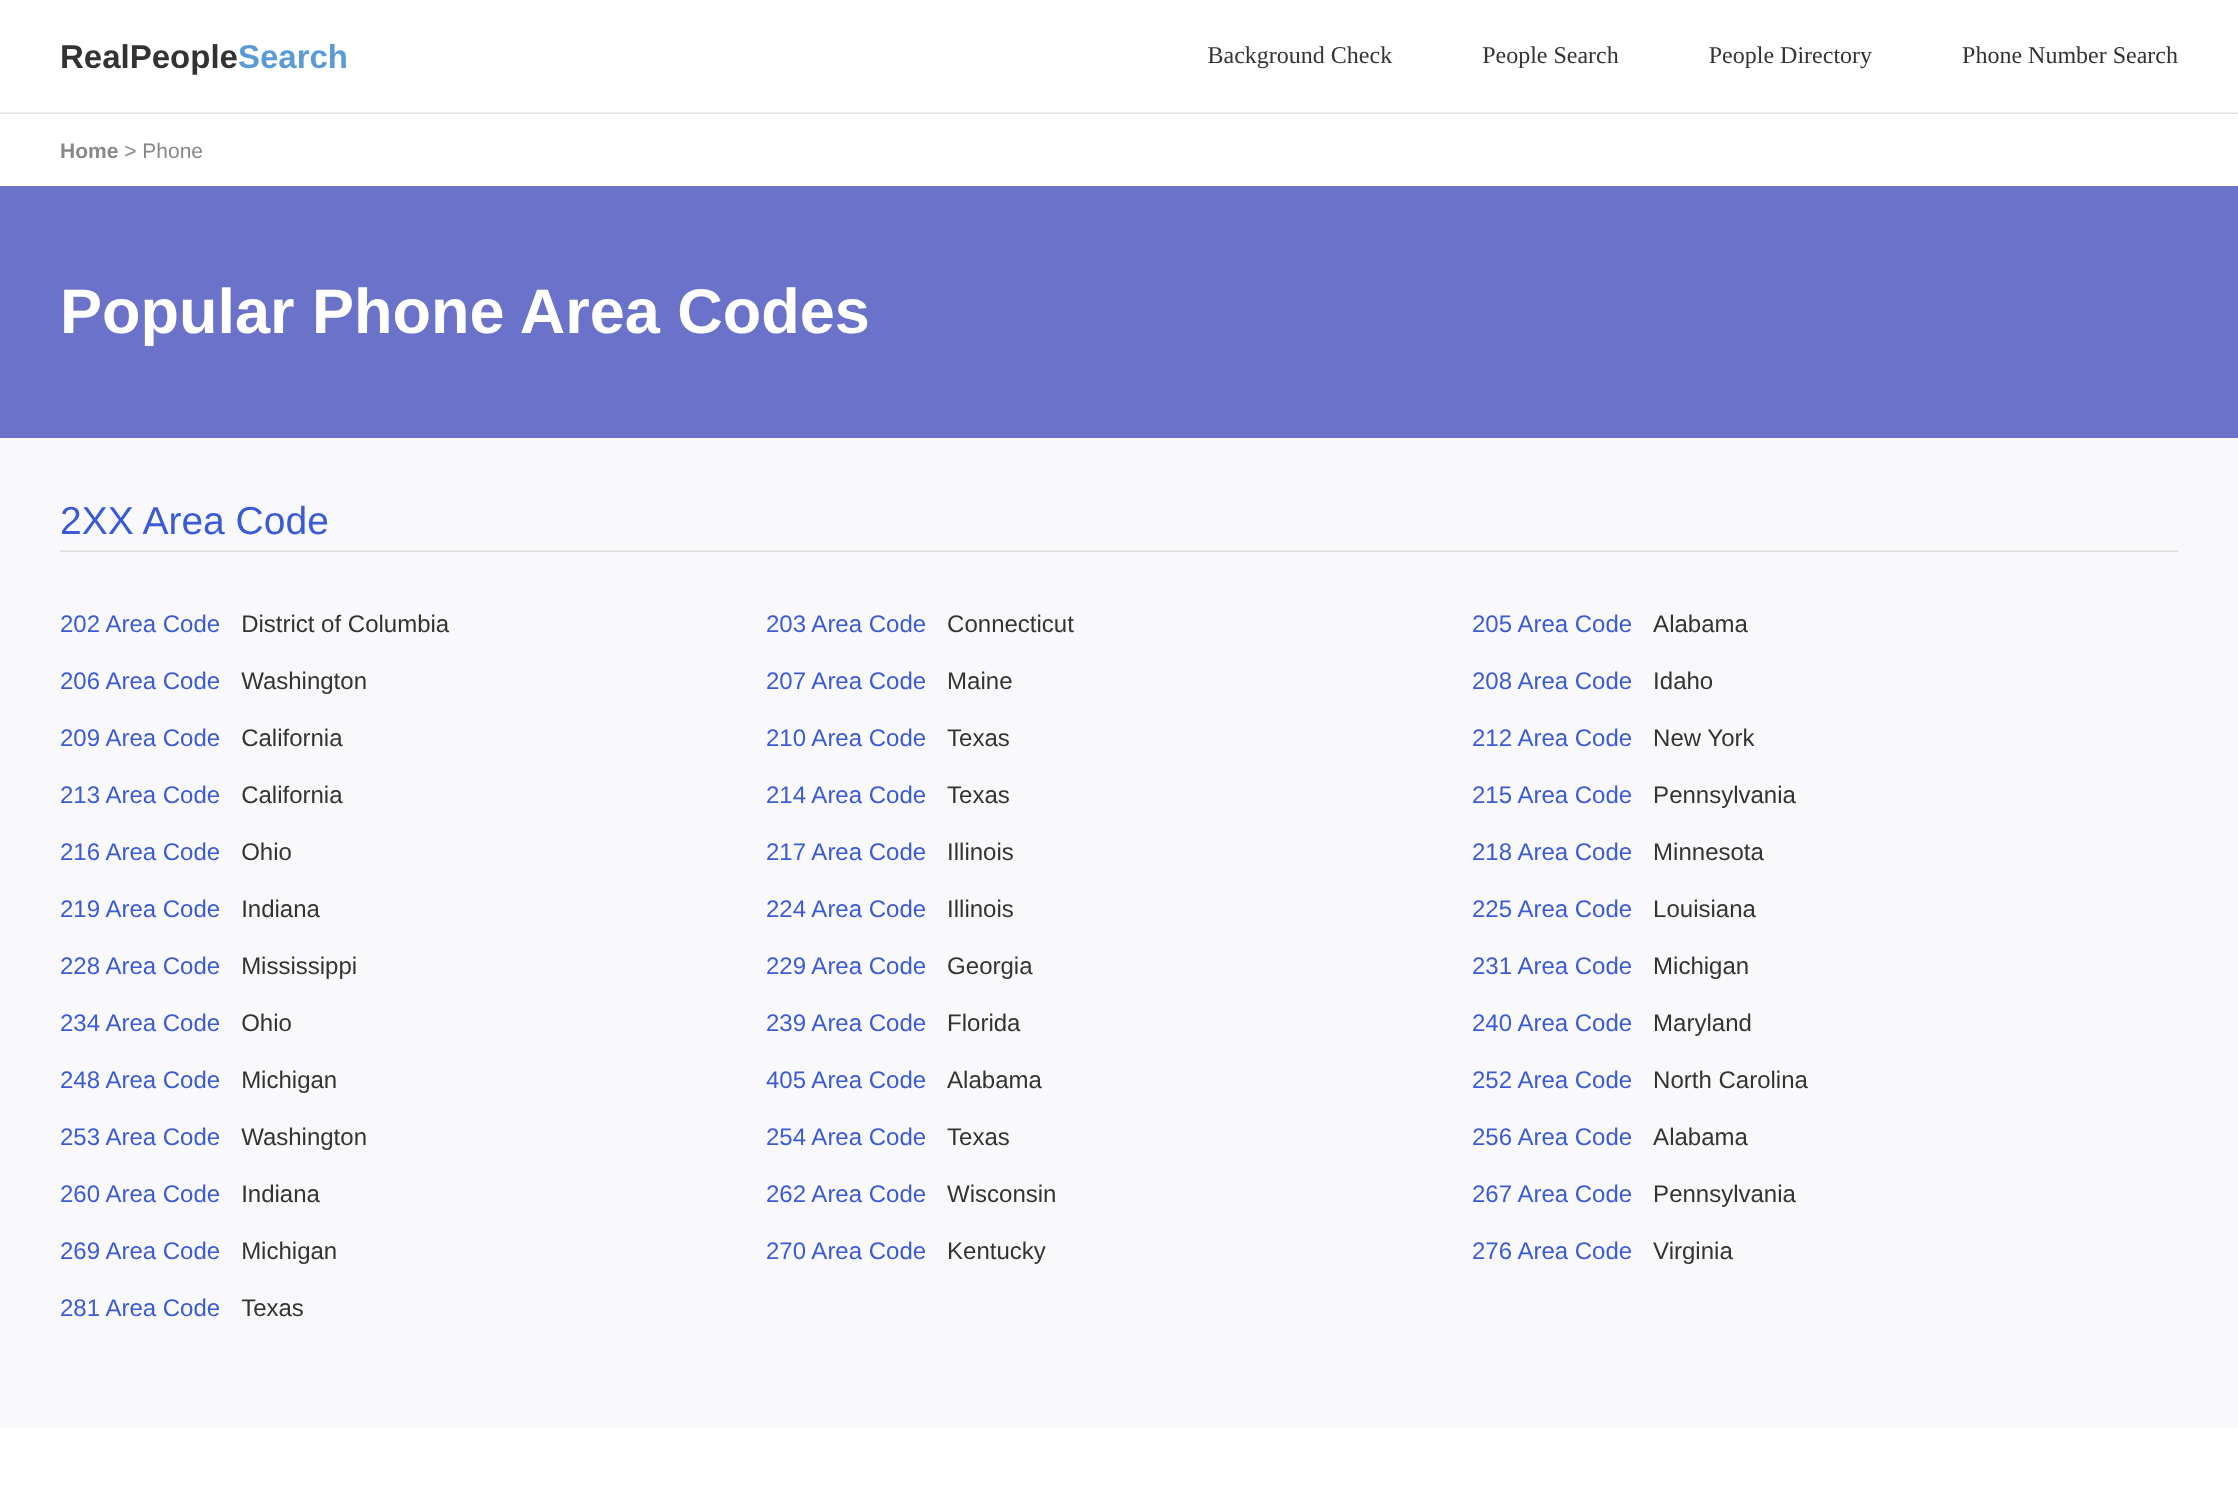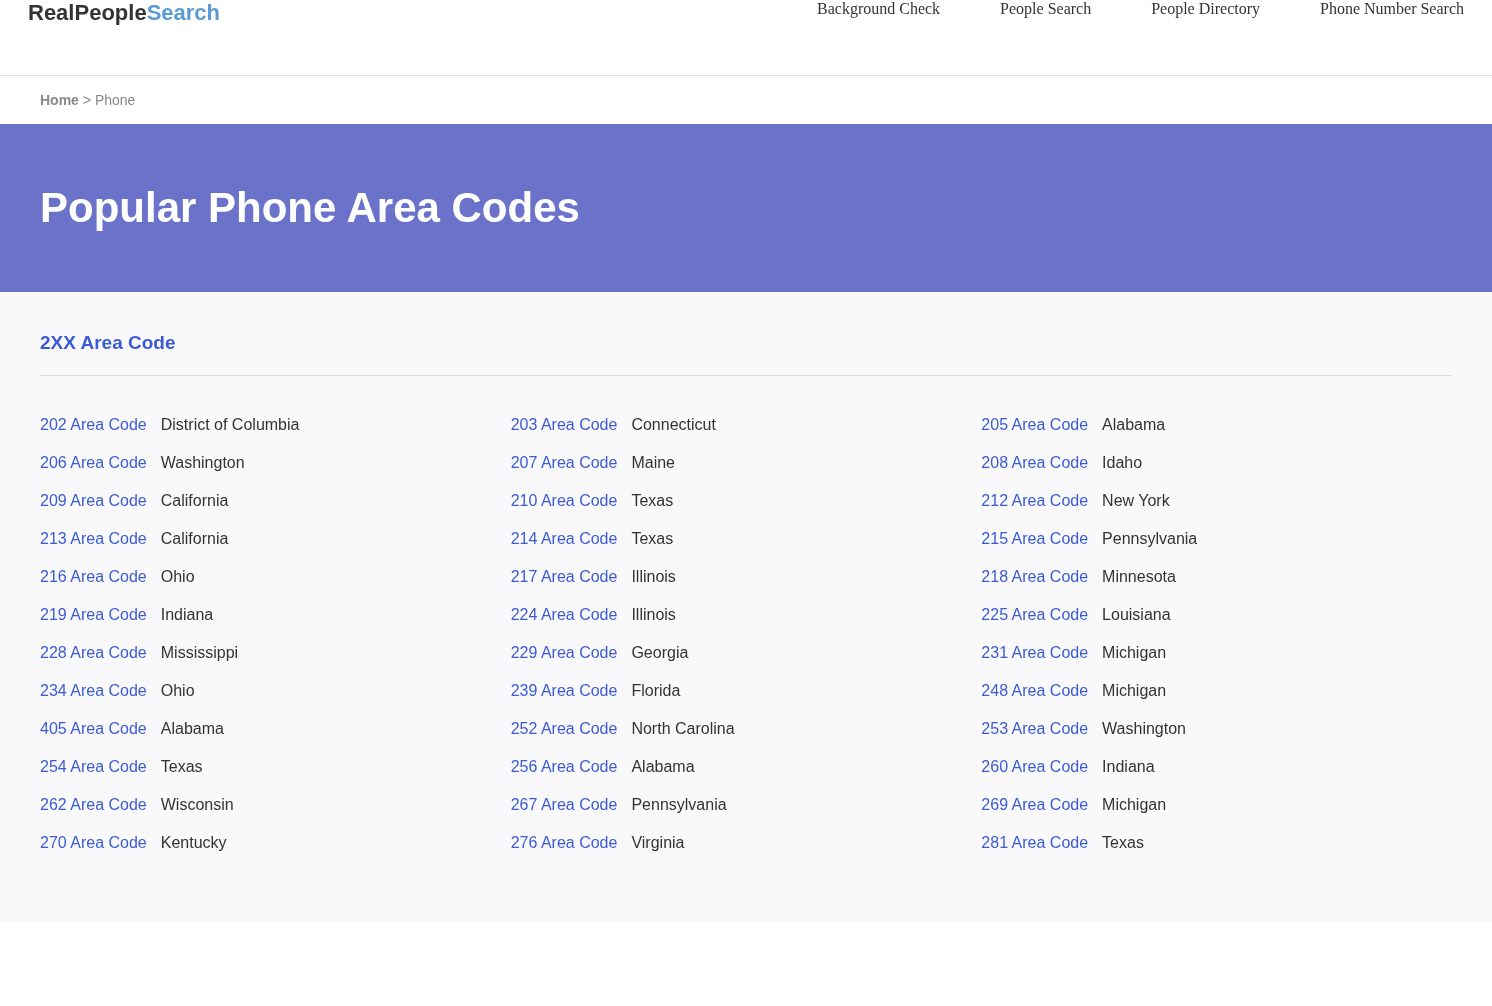--- a/index.html
+++ b/index.html
@@ -1,22 +1,22 @@
 <!DOCTYPE html>
 <html><head>
   <meta charset="utf-8">
   <style>
     * { margin: 0; padding: 0; box-sizing: border-box; }
     body { font-family: Arial, sans-serif; background: #fff; color: #333; }
 
     
     .header {
       display: flex;
-      align-items: flex-start;
-      padding: 0 28px;
+      align-items: center;
+      padding: 0 40px;
       height: 76px;
       border-bottom: 1px solid #e0e0e0;
       background: #fff;
     }
     .logo {
       font-size: 22px;
       font-weight: 700;
       margin-right: auto;
       text-decoration: none;
     }
@@ -59,23 +59,23 @@
 
     
     .main {
       padding: 40px 40px 60px 40px;
       background: #f9f9fb;
       min-height: 600px;
     }
 
     .section-title {
       color: #3b5bd5;
-      font-size: 19px;
-      font-weight: 700;
-      margin-bottom: 21px;
+      font-size: 26px;
+      font-weight: 400;
+      margin-bottom: 4px;
     }
 
     .divider {
       border: none;
       border-top: 1px solid #ddd;
       margin-bottom: 30px;
     }
 
     
     .area-code-grid {
@@ -218,20 +218,24 @@
       </div>
       <div class="area-code-cell">
         <a class="area-code-link" href="#">234 Area Code</a>
         <span class="area-code-state">Ohio</span>
       </div>
       <div class="area-code-cell">
         <a class="area-code-link" href="#">239 Area Code</a>
         <span class="area-code-state">Florida</span>
       </div>
       <div class="area-code-cell">
+        <a class="area-code-link" href="#">240 Area Code</a>
+        <span class="area-code-state">Maryland</span>
+      </div>
+      <div class="area-code-cell">
         <a class="area-code-link" href="#">248 Area Code</a>
         <span class="area-code-state">Michigan</span>
       </div>
       <div class="area-code-cell">
         <a class="area-code-link" href="#">405 Area Code</a>
         <span class="area-code-state">Alabama</span>
       </div>
       <div class="area-code-cell">
         <a class="area-code-link" href="#">252 Area Code</a>
         <span class="area-code-state">North Carolina</span>

